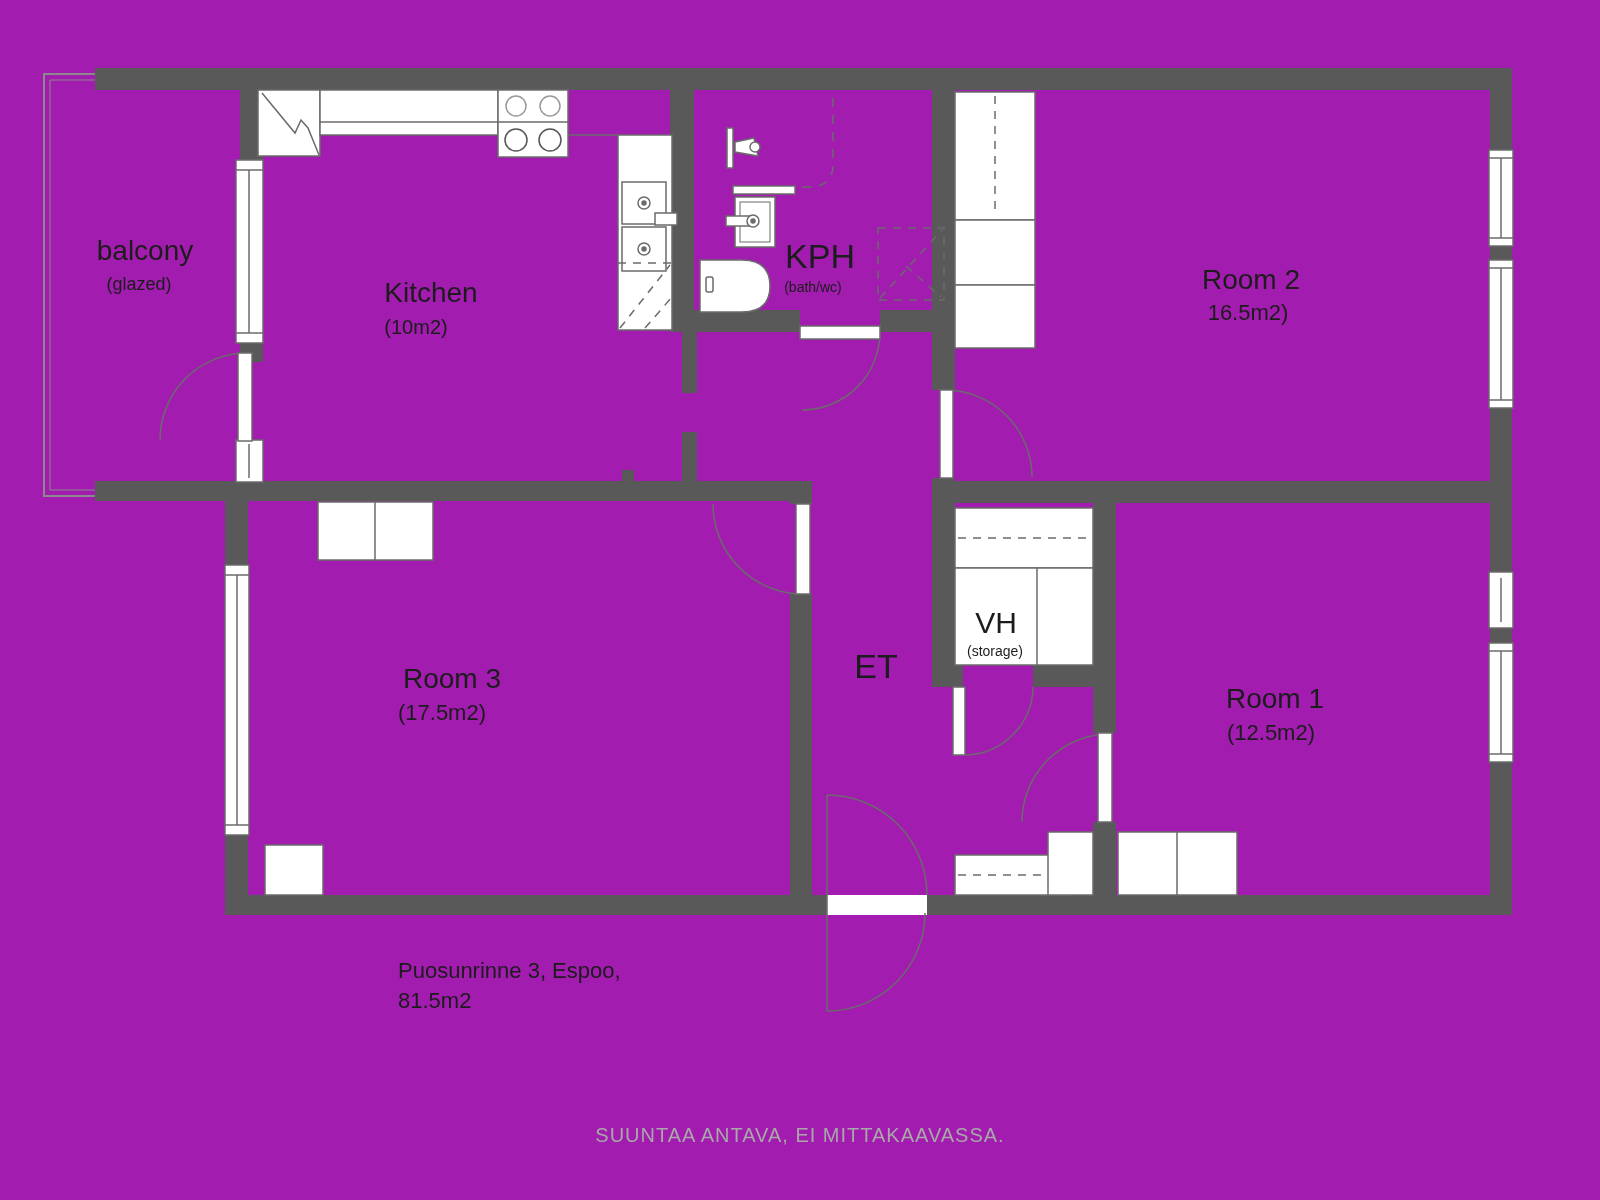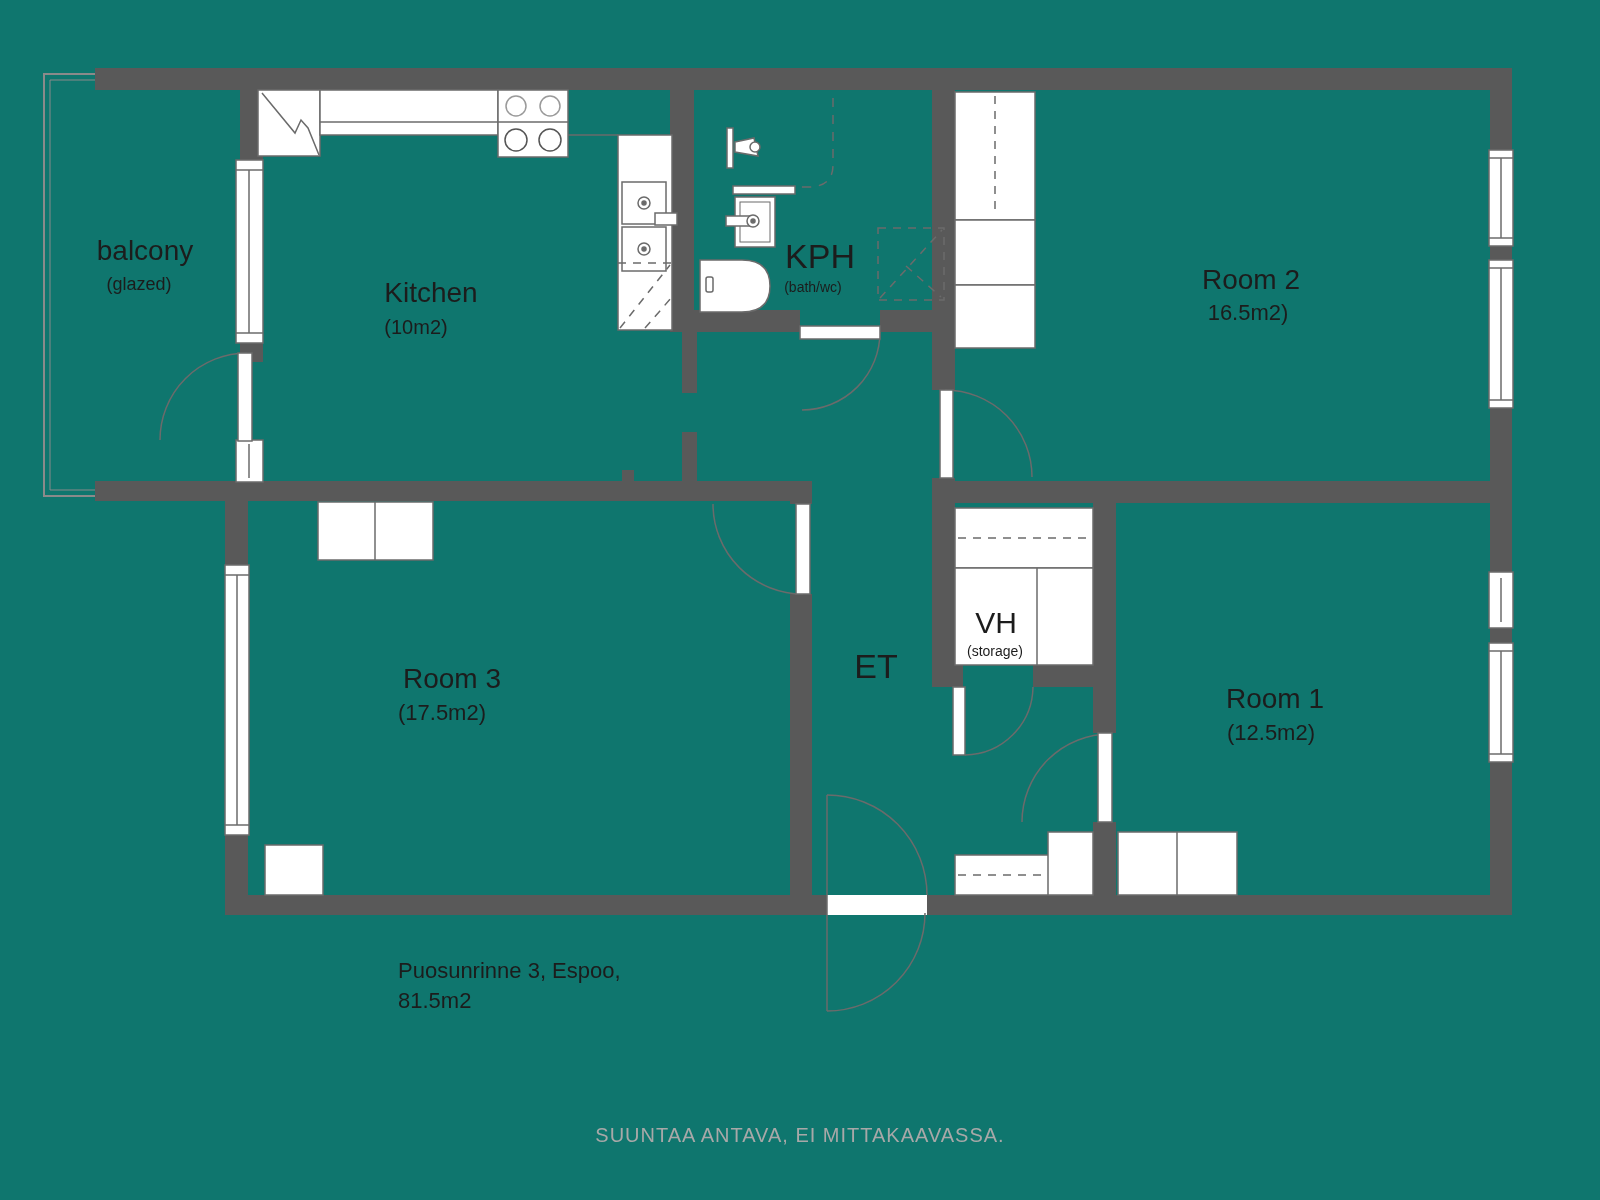--- a/index.html
+++ b/index.html
@@ -1,16 +1,16 @@
 <!DOCTYPE html>
 <html><head>
 <meta charset="utf-8">
 <style>
   html,body{margin:0;padding:0;background:#ffffff;}
-  .page{position:relative;width:1600px;height:1200px;background:#0f766e;overflow:hidden;
+  .page{position:relative;width:1600px;height:1200px;background:#a21caf;overflow:hidden;
         font-family:"Liberation Sans", sans-serif;}
   svg{position:absolute;left:0;top:0;}
   text{fill:#1c1c1c;}
   .room-name{font-size:28px;}
   .room-sub{font-size:22px;}
   .small-sub{font-size:14px;}
   .big-name{font-size:34px;}
   .addr{font-size:22px;}
   .footer{font-size:20px;fill:#a8a8a8;letter-spacing:1px;}
 </style>

